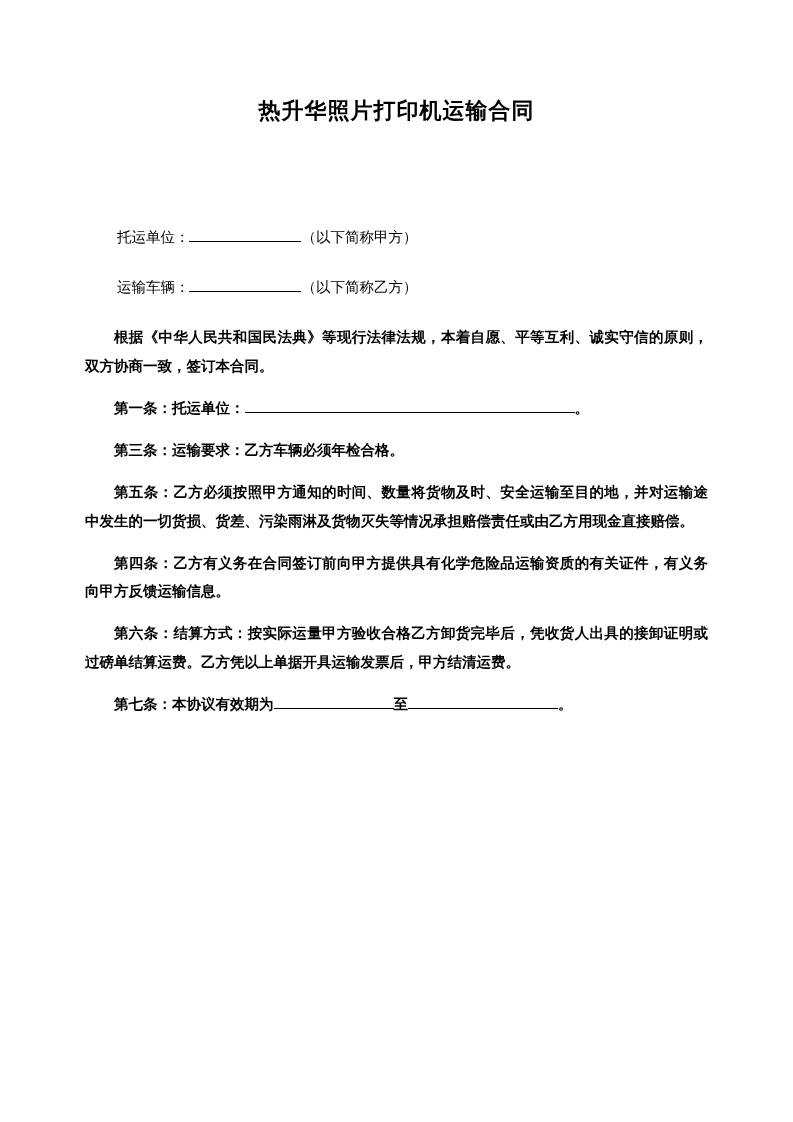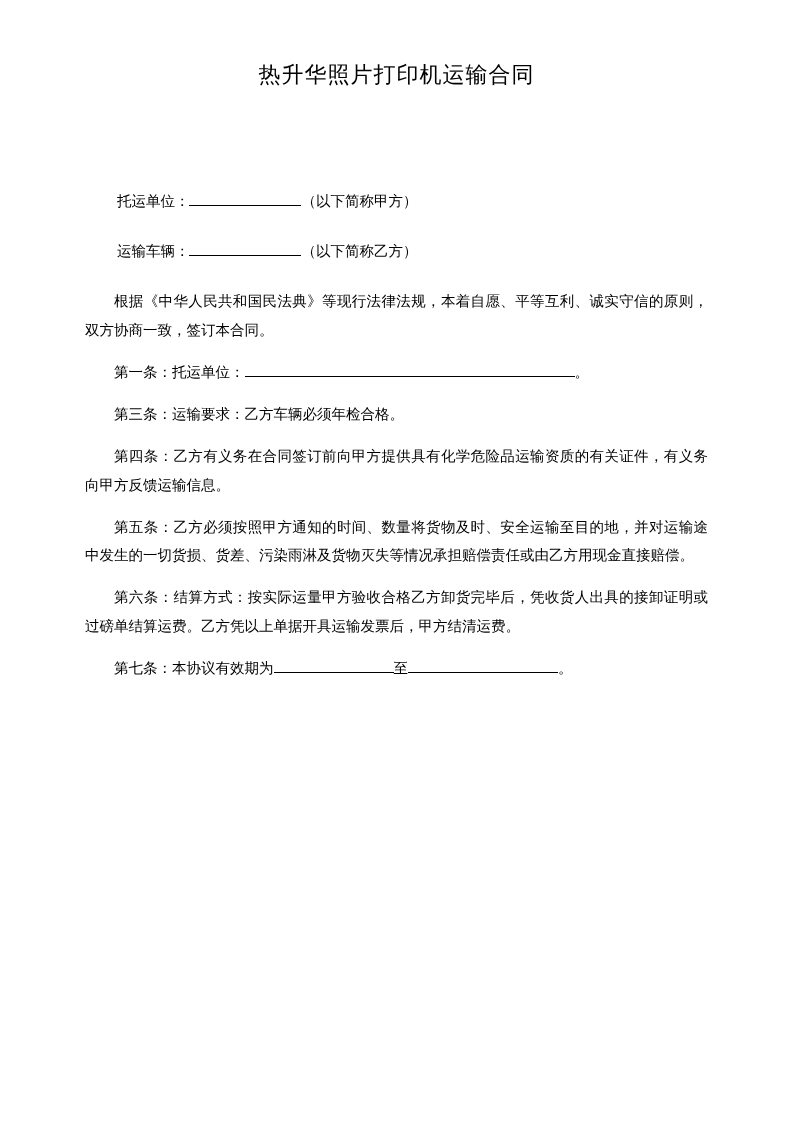--- a/index.html
+++ b/index.html
@@ -17,38 +17,39 @@
   .page {
     width: 793px;
     height: 1122px;
     box-sizing: border-box;
     padding: 0 85px;
     position: relative;
   }
   .doc-title {
     text-align: center;
     font-size: 22px;
-    font-weight: normal;
+    font-weight: bold;
     letter-spacing: 1px;
-    margin-top: 60px;
+    margin-top: 96px;
     margin-bottom: 0;
     line-height: 1.4;
   }
   .body-block {
     margin-top: 96px;
   }
   p.para {
     font-size: 14.5px;
     line-height: 1.95;
     margin: 0 0 14px 0;
     text-align: justify;
     text-justify: inter-ideograph;
   }
   p.indent {
     text-indent: 2em;
+    font-weight: bold;
   }
   p.party {
     text-indent: 2.2em;
     margin-bottom: 22px;
     font-family: Liberation Serif, serif;
   }
   .blank {
     display: inline-block;
     border-bottom: 1px solid #000;
     vertical-align: baseline;
@@ -71,23 +72,23 @@
 
     <p class="para party"><span>运输车辆：</span><span class="blank b-short"></span><span>（以下简称乙方）</span></p>
 
     <p class="para indent">根据《中华人民共和国民法典》等现行法律法规，本着自愿、平等互利、诚实守信的原则，双方协商一致，签订本合同。</p>
 
     <p class="para indent"><span>第一条：托运单位：</span><span class="blank b-long"></span><span>。</span></p>
 
 
     <p class="para indent">第三条：运输要求：乙方车辆必须年检合格。</p>
 
+    <p class="para indent">第五条：乙方必须按照甲方通知的时间、数量将货物及时、安全运输至目的地，并对运输途中发生的一切货损、货差、污染雨淋及货物灭失等情况承担赔偿责任或由乙方用现金直接赔偿。</p>
+
     <p class="para indent">第四条：乙方有义务在合同签订前向甲方提供具有化学危险品运输资质的有关证件，有义务向甲方反馈运输信息。</p>
-
-    <p class="para indent">第五条：乙方必须按照甲方通知的时间、数量将货物及时、安全运输至目的地，并对运输途中发生的一切货损、货差、污染雨淋及货物灭失等情况承担赔偿责任或由乙方用现金直接赔偿。</p>
 
     <p class="para indent">第六条：结算方式：按实际运量甲方验收合格乙方卸货完毕后，凭收货人出具的接卸证明或过磅单结算运费。乙方凭以上单据开具运输发票后，甲方结清运费。</p>
 
     <p class="para indent"><span>第七条：本协议有效期为</span><span class="blank b-med"></span><span>至</span><span class="blank b-med2"></span><span>。</span></p>
 
 
   </div>
 
 </div>
 

